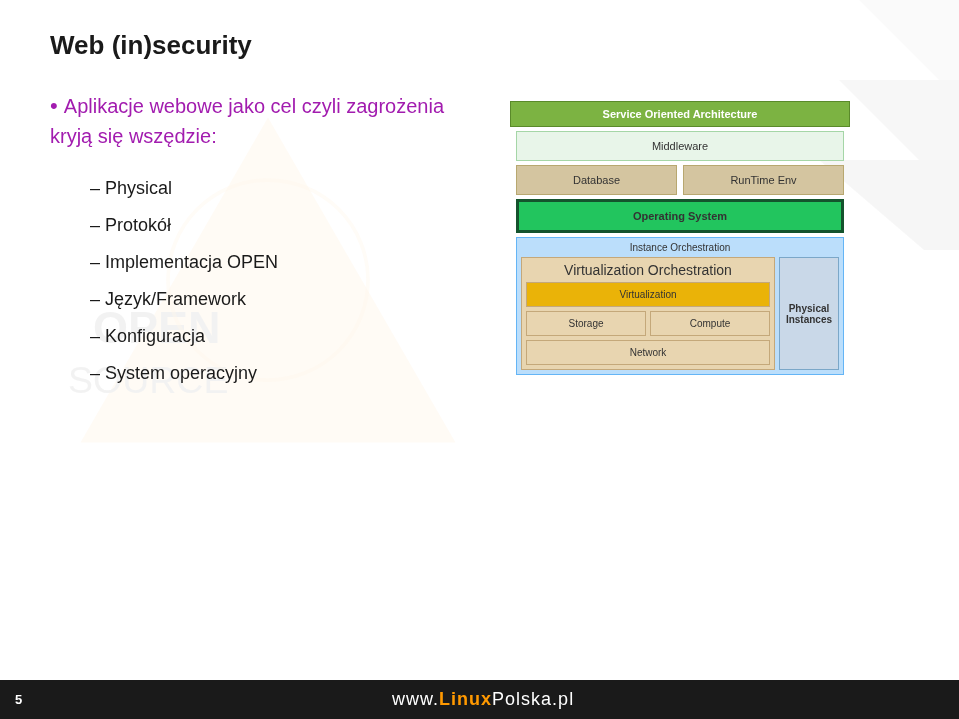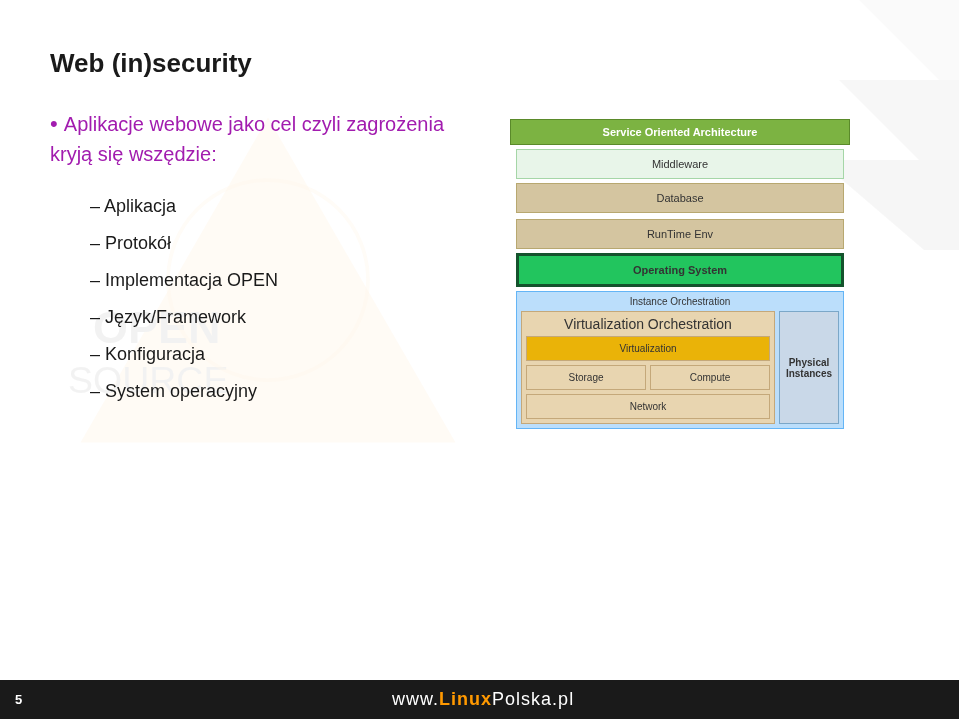--- a/index.html
+++ b/index.html
@@ -28,21 +28,21 @@
     .bg-watermark svg {
       width: 100%;
       height: 100%;
     }
 
     
     .slide {
       position: relative;
       width: 959px;
       height: 530px;
-      padding: 48px 50px 20px 50px;
+      padding: 30px 50px 20px 50px;
       z-index: 1;
     }
 
     
     .title {
       font-size: 26px;
       font-weight: bold;
       color: #1a1a1a;
       margin-bottom: 30px;
     }
@@ -122,21 +122,20 @@
       margin: 4px 6px;
       font-size: 11px;
       color: #333;
     }
 
     
     .db-runtime-row {
       display: flex;
       gap: 6px;
       margin: 4px 6px;
-      flex-direction: column;
     }
 
     .db-box, .runtime-box {
       flex: 1;
       background: #d4c5a0;
       border: 1px solid #b8a870;
       text-align: center;
       padding: 8px 5px;
       font-size: 11px;
       color: #333;
@@ -310,21 +309,21 @@
 <div class="slide">
 
   <div class="title">Web (in)security</div>
 
   <div class="content">
 
     <div class="left-col">
       <div class="bullet-main">Aplikacje webowe jako cel czyli zagrożenia kryją się wszędzie:</div>
 
       <ul class="sub-list">
-        <li>Aplikacja</li>
+        <li>Physical</li>
         <li>Protokół</li>
         <li>Implementacja OPEN</li>
         <li>Język/Framework</li>
         <li>Konfiguracja</li>
         <li>System operacyjny</li>
       </ul>
     </div>
 
     <div class="right-col">
       <div class="arch-diagram">

